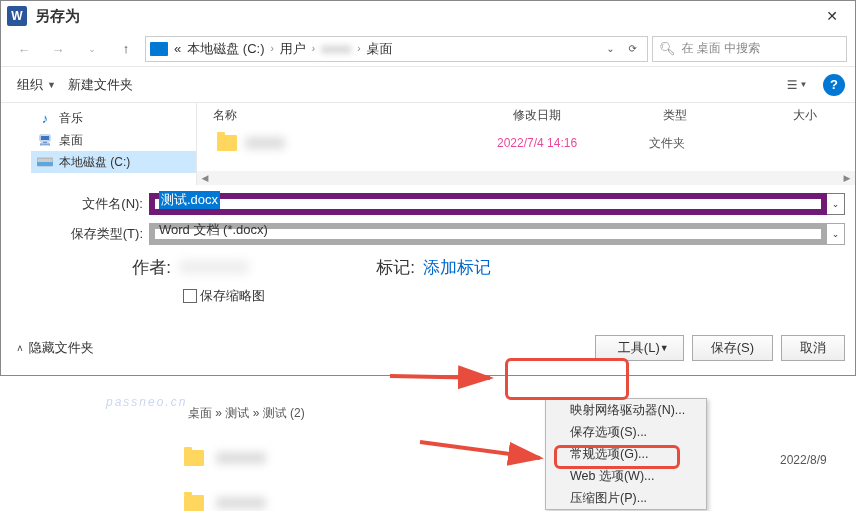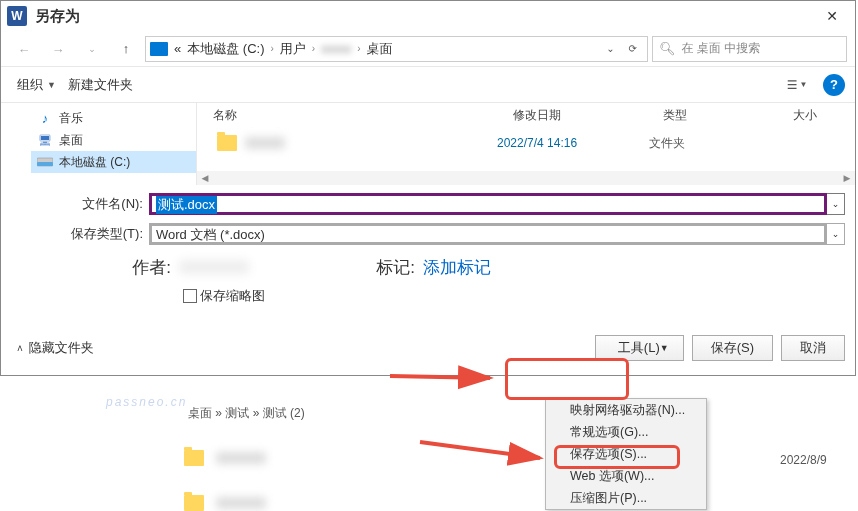--- a/index.html
+++ b/index.html
@@ -40,29 +40,29 @@
 .headers .col { padding-left: 16px; }
 .col-name { width: 300px; }
 .col-date { width: 150px; }
 .col-type { width: 130px; }
 .col-size { flex: 1; }
 .row { display: flex; align-items: center; height: 24px; padding-left: 20px; font-size: 12px; margin-top: 4px; }
 .folder-icon { width: 20px; height: 16px; background: #ffd75e; border-radius: 1px; margin-right: 8px; position: relative; }
 .folder-icon::before { content: ''; position: absolute; top: -3px; left: 0; width: 8px; height: 3px; background: #ffd75e; border-radius: 1px 1px 0 0; }
 .row .blur { filter: blur(4px); background: #ddd; width: 40px; height: 12px; border-radius: 2px; }
 .row .r-name { width: 276px; display: flex; align-items: center; }
-.row .r-date { width: 150px; padding-left: 4px; color: #0369a1; }
+.row .r-date { width: 150px; padding-left: 4px; color: #ec4899; }
 .row .r-type { width: 130px; padding-left: 6px; color: #555; }
 .scrollbar { height: 14px; background: #f4f4f4; display: flex; margin-top: 4px; }
 .scrollbar .arrow { width: 16px; height: 14px; display: flex; align-items: center; justify-content: center; color: #888; font-size: 9px; }
 .scrollbar .track { flex: 1; }
 .fields { padding: 6px 10px 6px 30px; }
 .field-row { display: flex; align-items: center; height: 26px; margin-bottom: 4px; }
 .field-row .lbl { width: 118px; text-align: right; padding-right: 6px; font-size: 13px; }
-.field-row .input { flex: 1; border: 3px solid #701a75; height: 22px; padding: 0 4px; display: flex; align-items: flex-start; font-size: 13px; }
+.field-row .input { flex: 1; border: 6px solid #701a75; height: 22px; padding: 0 4px; display: flex; align-items: flex-end; font-size: 13px; }
 .field-row .input .sel-text { background: #0078d4; color: #fff; padding: 0 2px; }
 .field-row .dropdown-btn { width: 18px; height: 22px; border: 1px solid #7a7a7a; border-left: none; display: flex; align-items: center; justify-content: center; font-size: 9px; }
 .meta-row { display: flex; padding: 6px 0 0 100px; align-items: center; font-size: 17px; gap: 8px; height: 26px; }
 .meta-row .m-lbl { width: 40px; text-align: right; }
 .meta-row .m-val { width: 180px; }
 .meta-row .m-val.blur { filter: blur(5px); background: #eee; height: 14px; width: 70px; border-radius: 2px; }
 .meta-row .m-link { color: #0066cc; }
 .meta-row .spacer2 { width: 110px; }
 .thumb-row { display: flex; align-items: center; padding: 10px 0 18px 152px; gap: 3px; font-size: 13px; }
 .checkbox { width: 14px; height: 14px; border: 1px solid #666; }
@@ -231,22 +231,22 @@
       <span>工具(L)</span>
       <span class="drop-car">▼</span>
     </div>
     <div class="btn">保存(S)</div>
     <div class="btn">取消</div>
   </div>
 </div>
 
 <div class="menu">
   <div class="mi">映射网络驱动器(N)...</div>
+  <div class="mi">保存选项(S)...</div>
   <div class="mi">常规选项(G)...</div>
-  <div class="mi">保存选项(S)...</div>
   <div class="mi">Web 选项(W)...</div>
   <div class="mi">压缩图片(P)...</div>
 </div>
 
 <div class="highlight-box hb1"></div>
 <div class="highlight-box hb2"></div>
 
 <div class="arrow-anno" style="top:372px; left:390px;">
   <svg width="120" height="20">
       <defs>

